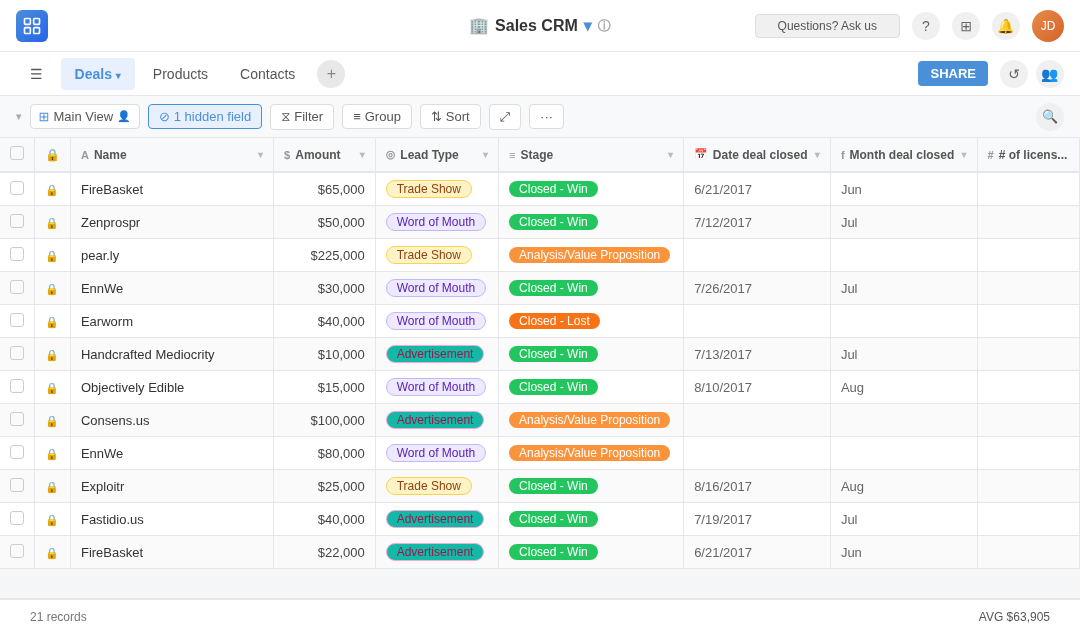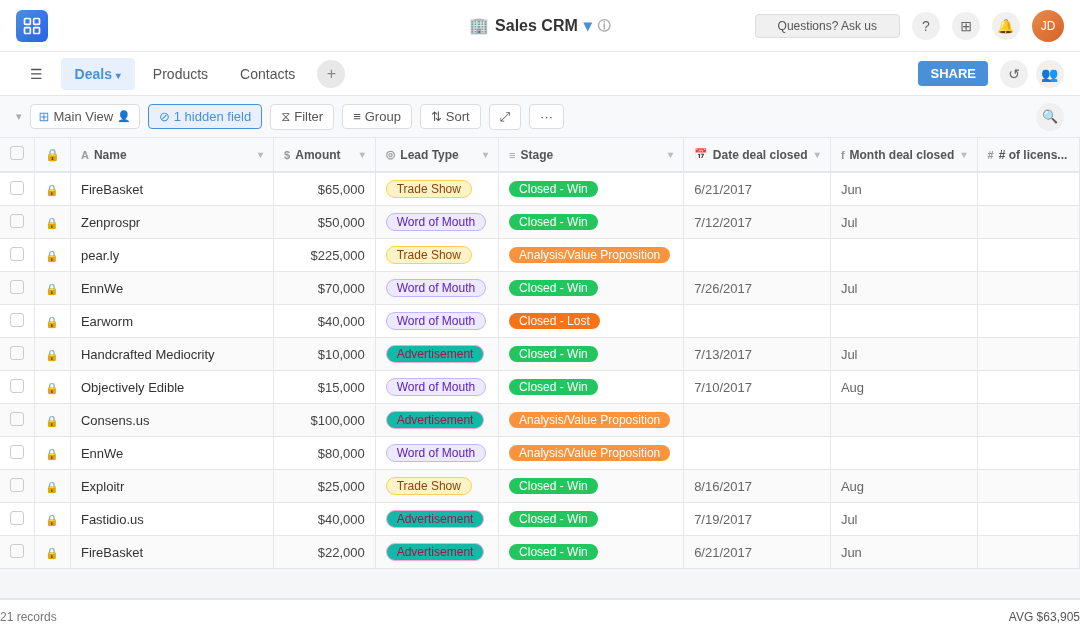--- a/index.html
+++ b/index.html
@@ -243,21 +243,21 @@
     .badge-closed-win { background: #22c55e; color: #fff; border: none; }
     .badge-closed-lost { background: #f97316; color: #fff; border: none; }
     .badge-analysis { background: #fb923c; color: #fff; border: none; }
 
     
     .footer {
       background: #fff;
       height: 36px;
       display: flex;
       align-items: center;
-      padding: 0 0;
+      padding: 0 30px;
       border-top: 2px solid #e5e7eb;
       font-size: 12px;
       color: #777;
       gap: 20px;
     }
     .footer-avg { margin-left: auto; text-align: right; color: #555; }
 
     
     .cb {
       width: 14px; height: 14px;
@@ -446,21 +446,21 @@
         <span class="badge badge-analysis">Analysis/Value Proposition</span>
       </td>
       <td class="date-cell"></td>
       <td class="month-cell"></td>
       <td></td>
     </tr>
         <tr>
       <td class="checkbox-col"><div class="cb"></div></td>
       <td class="lock-col"><span class="lock-icon" style="font-size:11px;">🔒</span></td>
       <td class="name-cell">EnnWe</td>
-      <td class="amount-cell">$70,000</td>
+      <td class="amount-cell">$30,000</td>
       <td>
         <span class="badge badge-word-of-mouth">Word of Mouth</span>
       </td>
       <td>
         <span class="badge badge-closed-win">Closed - Win</span>
       </td>
       <td class="date-cell">7/26/2017</td>
       <td class="month-cell">Jul</td>
       <td></td>
     </tr>
@@ -498,21 +498,21 @@
       <td class="checkbox-col"><div class="cb"></div></td>
       <td class="lock-col"><span class="lock-icon" style="font-size:11px;">🔒</span></td>
       <td class="name-cell">Objectively Edible</td>
       <td class="amount-cell">$15,000</td>
       <td>
         <span class="badge badge-word-of-mouth">Word of Mouth</span>
       </td>
       <td>
         <span class="badge badge-closed-win">Closed - Win</span>
       </td>
-      <td class="date-cell">7/10/2017</td>
+      <td class="date-cell">8/10/2017</td>
       <td class="month-cell">Aug</td>
       <td></td>
     </tr>
         <tr>
       <td class="checkbox-col"><div class="cb"></div></td>
       <td class="lock-col"><span class="lock-icon" style="font-size:11px;">🔒</span></td>
       <td class="name-cell">Consens.us</td>
       <td class="amount-cell">$100,000</td>
       <td>
         <span class="badge badge-advertisement">Advertisement</span>

